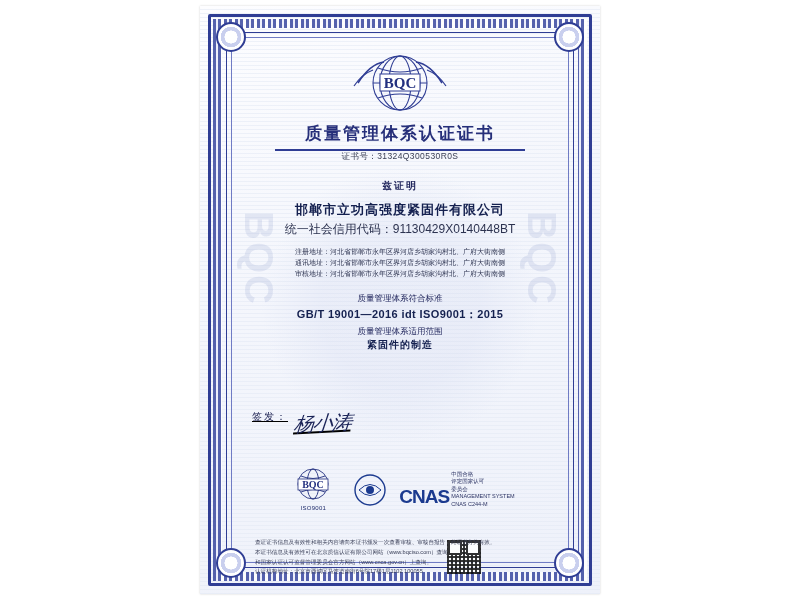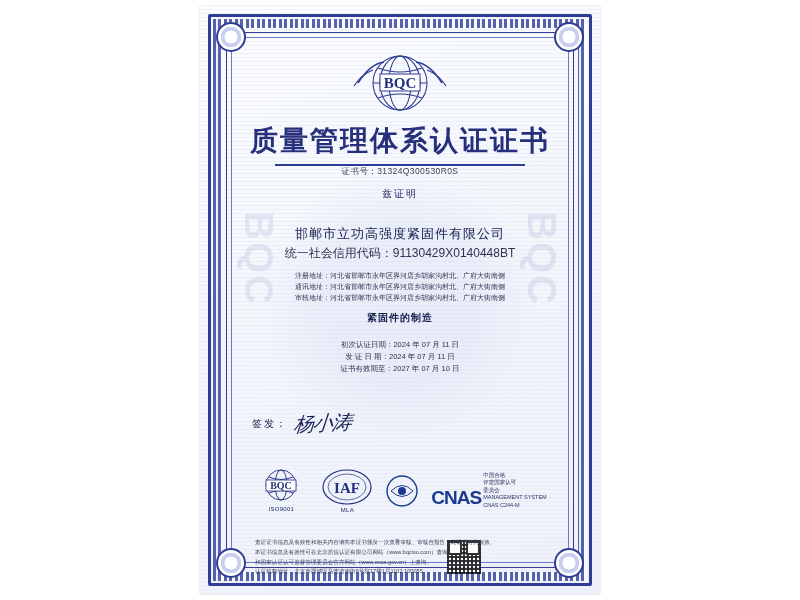--- a/index.html
+++ b/index.html
@@ -131,50 +131,50 @@
     margin: 10px auto 0;
     width: 120px;
     height: 62px;
     position: relative;
   }
   .bqc-logo svg { display: block; }
 
   .cert-title {
     margin-top: 8px;
     font-family: "Liberation Serif", serif;
-    font-size: 28px;
+    font-size: 17px;
     font-weight: bold;
     letter-spacing: 2px;
     color: #262f7a;
   }
   .title-rule {
     width: 250px;
     height: 2px;
     background: #2f3d94;
     margin: 4px auto 0;
   }
 
   .cert-no {
     font-size: 8.5px;
     color: #3a3f55;
     letter-spacing: .4px;
   }
 
   .hereby {
-    margin-top: 9px;
+    margin-top: 16px;
     font-size: 10px;
-    font-weight: normal;
+    font-weight: bold;
     color: #23285e;
     letter-spacing: 2px;
   }
 
   .company {
-    margin-top: 24px;
+    margin-top: 8px;
     font-size: 13px;
-    font-weight: normal;
+    font-weight: bold;
     color: #14204f;
     letter-spacing: 1px;
   }
 
   .credit-code {
     margin-top: 2px;
     font-size: 12px;
     color: #2d3350;
   }
 
@@ -193,41 +193,41 @@
     line-height: 1.7;
   }
   .standard-main {
     font-size: 11px;
     font-weight: bold;
     letter-spacing: .4px;
     color: #14204f;
   }
 
   .scope-value {
-    margin-top: 7px;
     font-size: 10px;
     font-weight: bold;
     color: #14204f;
     letter-spacing: 1px;
   }
 
   .dates {
     margin-top: 14px;
     font-size: 7.5px;
     color: #2d3350;
     line-height: 1.6;
   }
 
   
   .sign-row {
     position: absolute;
     left: 52px;
     top: 404px;
     display: flex;
-    align-items: center;
+    align-items: flex-start;
+    text-decoration: underline;
   }
   .sign-label {
     font-size: 10px;
     color: #1b2050;
     letter-spacing: 2px;
   }
   .sign-script {
     margin-left: 6px;
     font-family: "Liberation Serif", serif;
     font-size: 20px;
@@ -353,28 +353,28 @@
       <div class="company">邯郸市立功高强度紧固件有限公司</div>
 
       <div class="credit-code">统一社会信用代码：91130429X0140448BT</div>
 
       <div class="addr-block">
         <div class="addr-line">注册地址：河北省邯郸市永年区界河店乡胡家沟村北、广府大街南侧</div>
         <div class="addr-line">通讯地址：河北省邯郸市永年区界河店乡胡家沟村北、广府大街南侧</div>
         <div class="addr-line">审核地址：河北省邯郸市永年区界河店乡胡家沟村北、广府大街南侧</div>
       </div>
 
+      <div class="standard-block">
+        <div>质量管理体系符合标准</div>
+        <div class="standard-main">GB/T 19001—2016 idt ISO9001：2015</div>
+        <div>质量管理体系适用范围</div>
+      </div>
 
       <div class="scope-value">紧固件的制造</div>
 
-      <div class="dates">
-        <div>初次认证日期：2024 年 07 月 11 日</div>
-        <div>发  证  日  期：2024 年 07 月 11 日</div>
-        <div>证书有效期至：2027 年 07 月 10 日</div>
-      </div>
     </div>
 
     <div class="sign-row">
       <div class="sign-label">签发：</div>
       <div class="sign-script">杨小涛</div>
     </div>
 
     <div class="accred-row">
 
       <div class="acc-item">
@@ -385,28 +385,20 @@
             <line x1="13" y1="16" x2="43" y2="16"></line>
             <path d="M16 8 Q28 13 40 8"></path>
             <path d="M16 24 Q28 19 40 24"></path>
           </g>
           <rect x="13" y="11" width="30" height="11" fill="#fff" stroke="#23307f" stroke-width="0.8"></rect>
           <text x="28" y="20" font-family="Liberation Serif, serif" font-size="10" font-weight="bold" text-anchor="middle" fill="#23307f">BQC</text>
         </svg>
         <div class="acc-caption">ISO9001</div>
       </div>
 
-      <div class="acc-item">
-        <svg width="52" height="38" viewBox="0 0 52 38" xmlns="http://www.w3.org/2000/svg">
-          <ellipse cx="26" cy="19" rx="24" ry="17" fill="none" stroke="#23307f" stroke-width="1.2"></ellipse>
-          <ellipse cx="26" cy="19" rx="19" ry="13" fill="none" stroke="#23307f" stroke-width="0.7"></ellipse>
-          <text x="26" y="25" font-family="Liberation Serif, serif" font-size="15" font-weight="bold" text-anchor="middle" fill="#23307f">IAF</text>
-        </svg>
-        <div class="acc-caption">MLA</div>
-      </div>
 
       <div class="acc-item">
         <svg width="34" height="34" viewBox="0 0 34 34" xmlns="http://www.w3.org/2000/svg">
           <circle cx="17" cy="17" r="15" fill="none" stroke="#1b3a8f" stroke-width="1.4"></circle>
           <path d="M6 17 Q17 6 28 17 Q17 28 6 17 Z" fill="none" stroke="#1b3a8f" stroke-width="1"></path>
           <circle cx="17" cy="17" r="4" fill="#1b3a8f"></circle>
         </svg>
       </div>
 
       <div style="display:flex;align-items:flex-end;">

